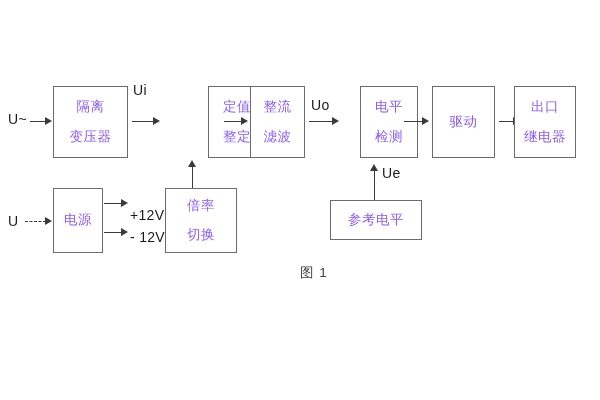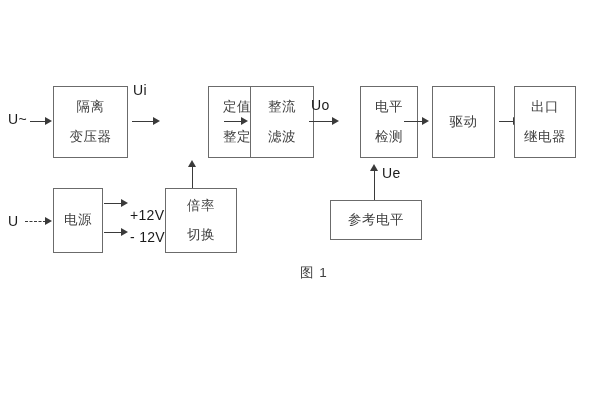--- a/index.html
+++ b/index.html
@@ -19,21 +19,21 @@
   
   .block {
     position: absolute;
     box-sizing: border-box;
     border: 1.4px solid #6b6b6b;
     background: #ffffff;
     display: flex;
     flex-direction: column;
     align-items: center;
     justify-content: center;
-    color: #404040;
+    color: #8b5cf6;
     font-size: 13.5px;
     line-height: 1.05;
     letter-spacing: 0.5px;
   }
   .block .ln {
     display: block;
     white-space: nowrap;
   }
   .block.two .ln:first-child { margin-bottom: 15px; }
 
@@ -105,21 +105,21 @@
   <div class="arrow-r" style="left:153px; top:117px;"></div>
 
   <div class="block two" style="left:162px; top:86px; width:58px; height:72px;margin-left:46px;">
     <span class="ln">定值</span>
     <span class="ln">整定</span>
   </div>
 
   <div class="hline" style="left:224px; top:121px; width:18px;"></div>
   <div class="arrow-r" style="left:241px; top:117px;"></div>
 
-  <div class="block two" style="left:250px; top:86px; width:64px; height:72px;">
+  <div class="block two" style="left:250px; top:86px; width:55px; height:72px;">
     <span class="ln">整流</span>
     <span class="ln">滤波</span>
   </div>
 
   <div class="lbl sig" style="left:311px; top:98px;">Uo</div>
   <div class="hline" style="left:309px; top:121px; width:24px;"></div>
   <div class="arrow-r" style="left:332px; top:117px;"></div>
 
   <div class="block two" style="left:360px; top:86px; width:58px; height:72px;">
     <span class="ln">电平</span>

